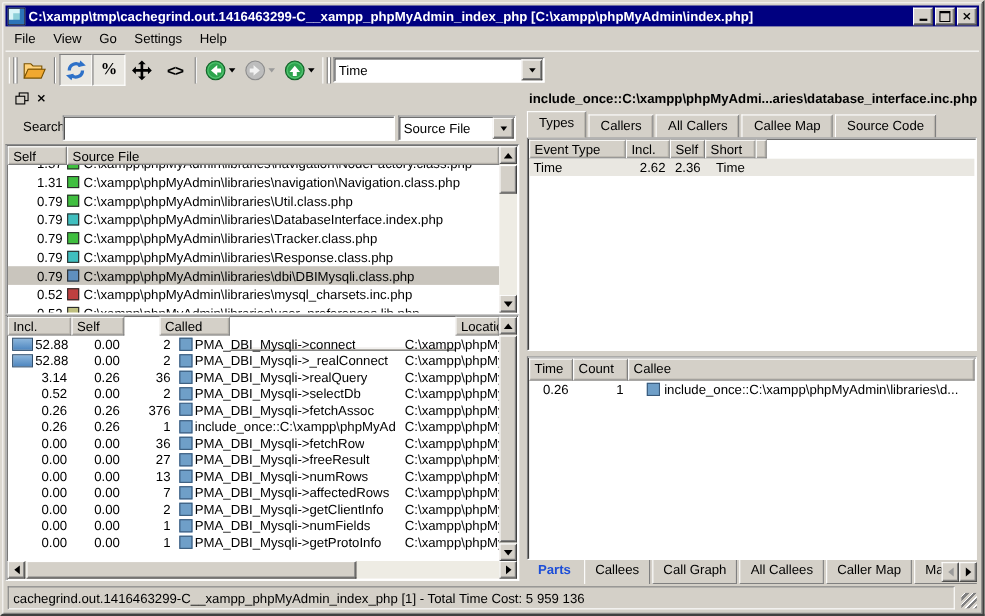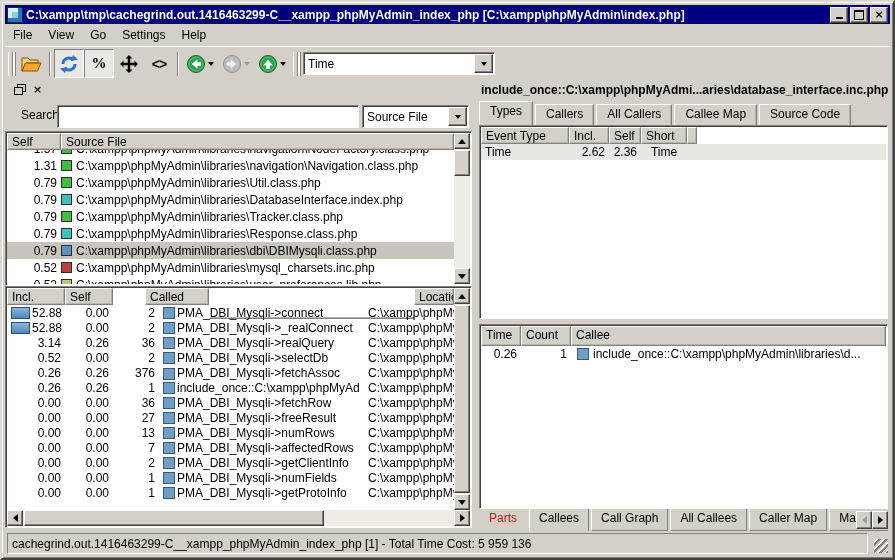--- a/index.html
+++ b/index.html
@@ -104,21 +104,21 @@
        box-shadow:inset -1px 0 0 #b8b4ac;white-space:nowrap;}
   .tab.active{height:21px;font-weight:normal;border-color:#fff #808080 #d4d0c8 #fff;position:relative;z-index:2;}
   .types-table{left:2px;right:2px;top:45px;height:192px;}
   .callee-table{left:2px;right:2px;top:244px;height:183px;}
   .callee-table .hdr{height:20px;}
   .callee-table .rows{top:21px;}
   .tabs-bottom{position:absolute;left:2px;right:2px;top:429px;height:22px;display:flex;align-items:flex-start;overflow:hidden;}
   .btab{height:19px;padding:2px 9px 0 9px;margin-right:2px;font-size:12px;background:#d4d0c8;
         border:1px solid;border-color:#d4d0c8 #808080 #808080 #fff;border-top:none;white-space:nowrap;flex:none;}
   .btab.active{height:22px;position:relative;z-index:2;}
-  .btab.disabled{color:#b91c1c;border-color:transparent;background:transparent;}
+  .btab.disabled{color:#1d4ed8;border-color:transparent;background:transparent;font-weight:bold;}
   .btab-arrows{position:absolute;right:2px;top:431px;display:flex;}
   .babtn{position:static;width:16px;height:18px;background:#d4d0c8;border:1px solid;
          border-color:#fff #404040 #404040 #fff;box-shadow:inset -1px -1px 0 #808080;
          display:flex;align-items:center;justify-content:center;box-sizing:border-box;}
   
   .statusbar{position:absolute;left:3px;right:3px;bottom:3px;height:23px;padding-top:2px;}
   .status-field{position:absolute;left:2px;right:22px;top:3px;bottom:1px;
                 border:1px solid;border-color:#808080 #fff #fff #808080;
                 display:flex;align-items:center;padding:0 4px;font-size:12px;white-space:nowrap;overflow:hidden;}
   .grip-corner{position:absolute;right:2px;bottom:2px;width:14px;height:14px;
@@ -359,21 +359,21 @@
                 <span style="overflow:hidden;white-space:nowrap;">PMA_DBI_Mysqli-&gt;selectDb</span>
               </span>
               <span class="cell flex">C:\xampp\phpMy...</span>
             </div>
             <div class="trow" style="height:15px;">
               <span class="cell" style="width:58px;display:flex;align-items:center;">
                 <span style="flex:1;text-align:right;">0.26</span>
               </span>
               <span class="cell num" style="width:48px;">0.26</span>
               <span class="cell num" style="width:46px;">376</span>
-              <span class="cell" style="width:205px;display:flex;align-items:flex-end;">
+              <span class="cell" style="width:205px;display:flex;align-items:flex-start;">
                 <span class="fnicon"></span>
                 <span style="overflow:hidden;white-space:nowrap;">PMA_DBI_Mysqli-&gt;fetchAssoc</span>
               </span>
               <span class="cell flex">C:\xampp\phpMy...</span>
             </div>
             <div class="trow" style="height:15px;">
               <span class="cell" style="width:58px;display:flex;align-items:center;">
                 <span style="flex:1;text-align:right;">0.26</span>
               </span>
               <span class="cell num" style="width:48px;">0.26</span>
@@ -523,21 +523,21 @@
       <div class="frame callee-table">
         <div class="hdr" id="ct-hdr">
             <span class="hcell" style="width:40px;">Time</span>
             <span class="hcell" style="width:50px;">Count</span>
             <span class="hcell flex">Callee</span>
           </div>
         <div class="rows" id="ct-rows" style="right:1px;bottom:1px;overflow:hidden;">
             <div class="trow" style="height:16px;">
               <span class="cell num" style="width:40px;">0.26</span>
               <span class="cell num" style="width:50px;">1</span>
-              <span class="cell flex" style="display:flex;align-items:center;">
+              <span class="cell flex" style="display:flex;align-items:center;justify-content:center;">
                 <span class="fnicon" style="margin-left:2px;margin-right:4px;"></span>
                 <span style="overflow:hidden;white-space:nowrap;">include_once::C:\xampp\phpMyAdmin\libraries\d...</span>
               </span>
             </div>
           </div>
       </div>
 
       <div class="tabs-bottom" id="tabs-bottom">
           <span class="btab disabled">Parts</span>
           <span class="btab active">Callees</span>

